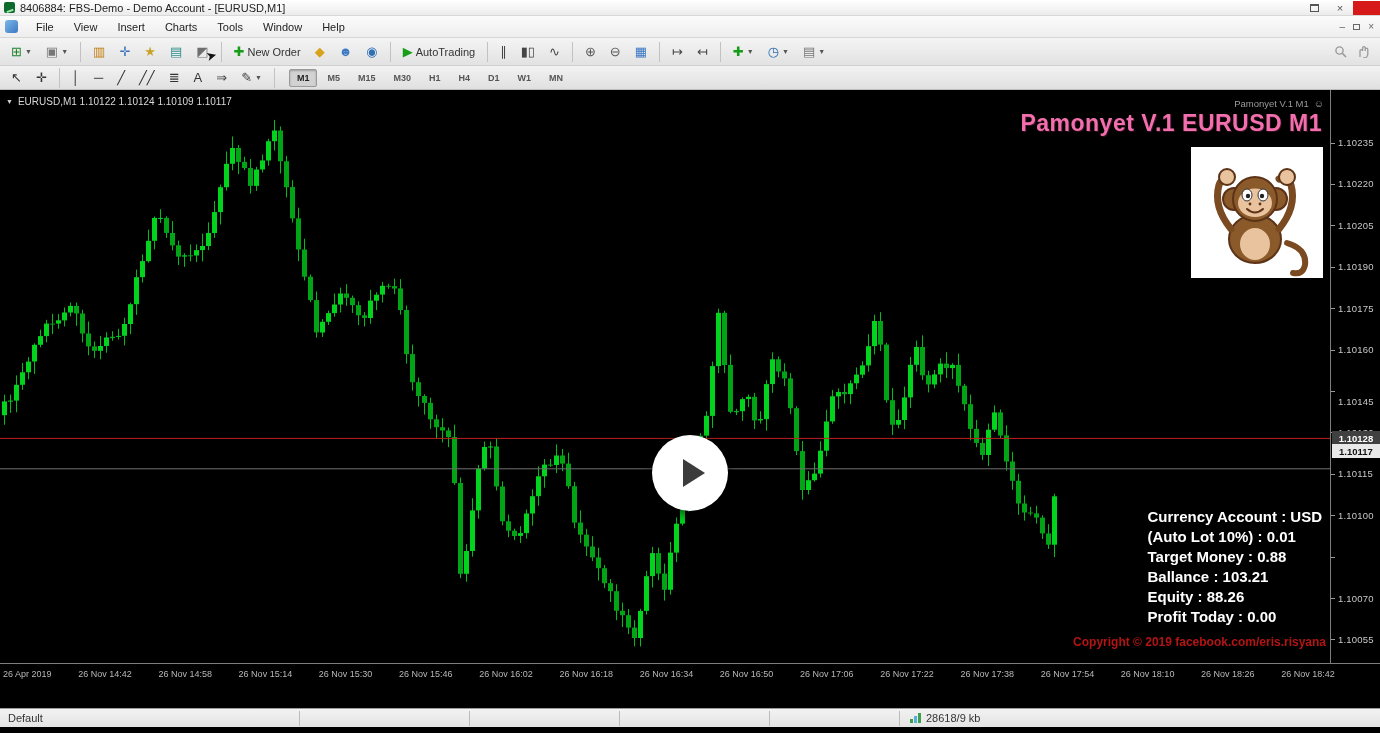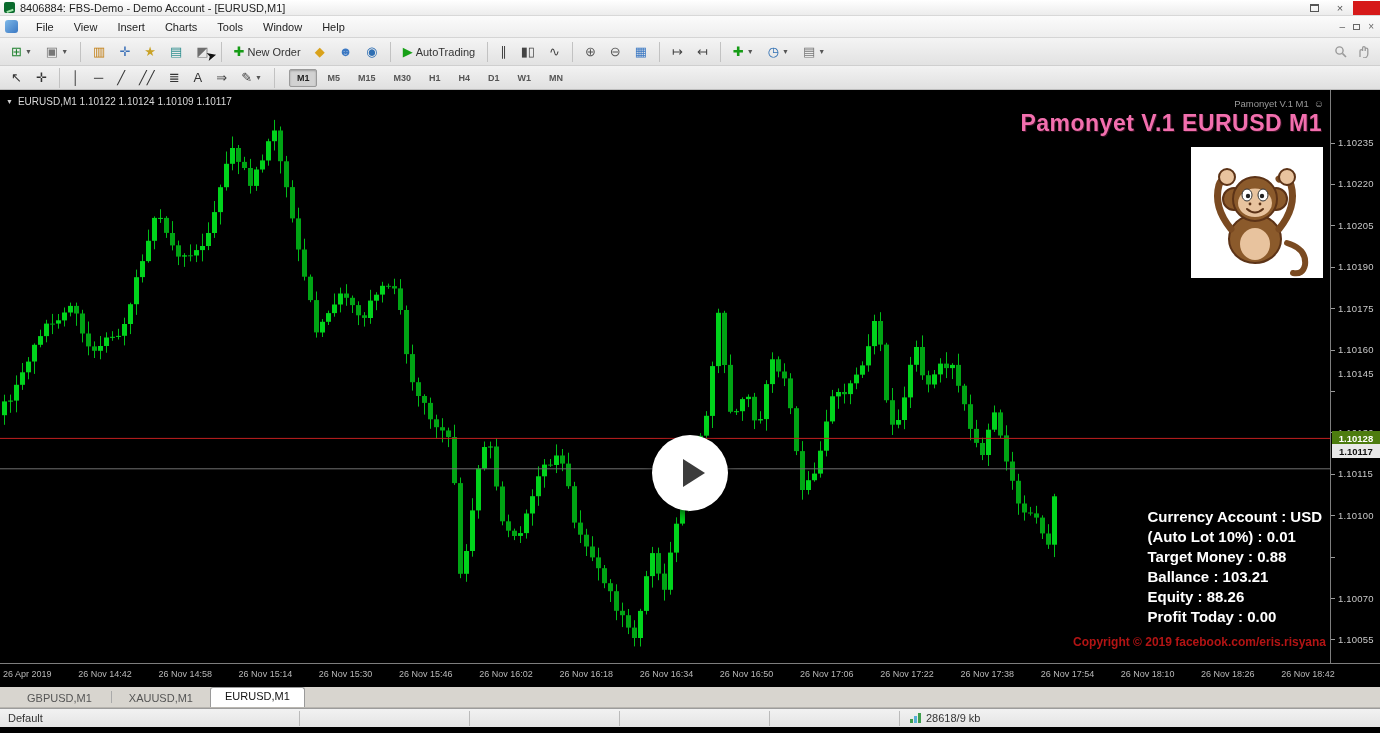--- a/index.html
+++ b/index.html
@@ -505,34 +505,34 @@
         <span class="ytick" style="top: 88.415px;">1.10220</span>
         <span class="ydash" style="top: 135.33px;"></span>
         <span class="ytick" style="top: 129.83px;">1.10205</span>
         <span class="ydash" style="top: 176.745px;"></span>
         <span class="ytick" style="top: 171.245px;">1.10190</span>
         <span class="ydash" style="top: 218.16px;"></span>
         <span class="ytick" style="top: 212.66px;">1.10175</span>
         <span class="ydash" style="top: 259.575px;"></span>
         <span class="ytick" style="top: 254.075px;">1.10160</span>
         <span class="ydash" style="top: 300.99px;"></span>
-        <span class="ytick" style="top: 278px; text-align: center;">1.10145</span>
+        <span class="ytick" style="top: 306px; text-align: center;">1.10145</span>
         <span class="ydash" style="top: 342.405px;"></span>
         <span class="ytick" style="top: 336.905px;">1.10130</span>
         <span class="ydash" style="top: 383.82px;"></span>
         <span class="ytick" style="top: 378.32px;">1.10115</span>
         <span class="ydash" style="top: 425.235px;"></span>
         <span class="ytick" style="top: 419.735px;">1.10100</span>
         <span class="ydash" style="top: 466.65px;"></span>
         <span class="ytick" style="top: 458px; margin-left: 43px;">1.10085</span>
         <span class="ydash" style="top: 508.065px;"></span>
         <span class="ytick" style="top: 502.565px;">1.10070</span>
         <span class="ydash" style="top: 549.48px;"></span>
         <span class="ytick" style="top: 543.98px;">1.10055</span>
-        <span class="price-tag" style="top: 341.427px; background: #4d7c0f; color: rgb(255, 255, 255);">1.10128</span>
+        <span class="price-tag" style="top: 341.427px; background: #404040; color: rgb(255, 255, 255);">1.10128</span>
         <span class="price-tag" style="top: 354px; background: rgb(232, 232, 232); color: rgb(17, 17, 17);">1.10117</span>
       </div>
 
     <div id="play-btn">
       <div class="tri"></div>
     </div>
   </div>
 
   <div id="timebar">
     <div id="xticks">
@@ -549,26 +549,20 @@
         <span class="xtick">26 Nov 17:06</span>
         <span class="xtick">26 Nov 17:22</span>
         <span class="xtick">26 Nov 17:38</span>
         <span class="xtick">26 Nov 17:54</span>
         <span class="xtick">26 Nov 18:10</span>
         <span class="xtick">26 Nov 18:26</span>
         <span class="xtick">26 Nov 18:42</span>
       </div>
   </div>
 
-  <div id="tabbar">
-      <span class="tab">GBPUSD,M1</span>
-      <span class="tab-sep"></span>
-      <span class="tab">XAUUSD,M1</span>
-      <span class="tab active">EURUSD,M1</span>
-    </div>
 
   <div id="statusbar">
     <span class="seg" style="width:300px;">Default</span>
     <span class="seg" style="width:170px;"></span>
     <span class="seg" style="width:150px;"></span>
     <span class="seg" style="width:150px;"></span>
     <span class="seg" style="width:130px;"></span>
     <span id="traffic">
       <span class="bars">
           <i style="height:4px"></i>

